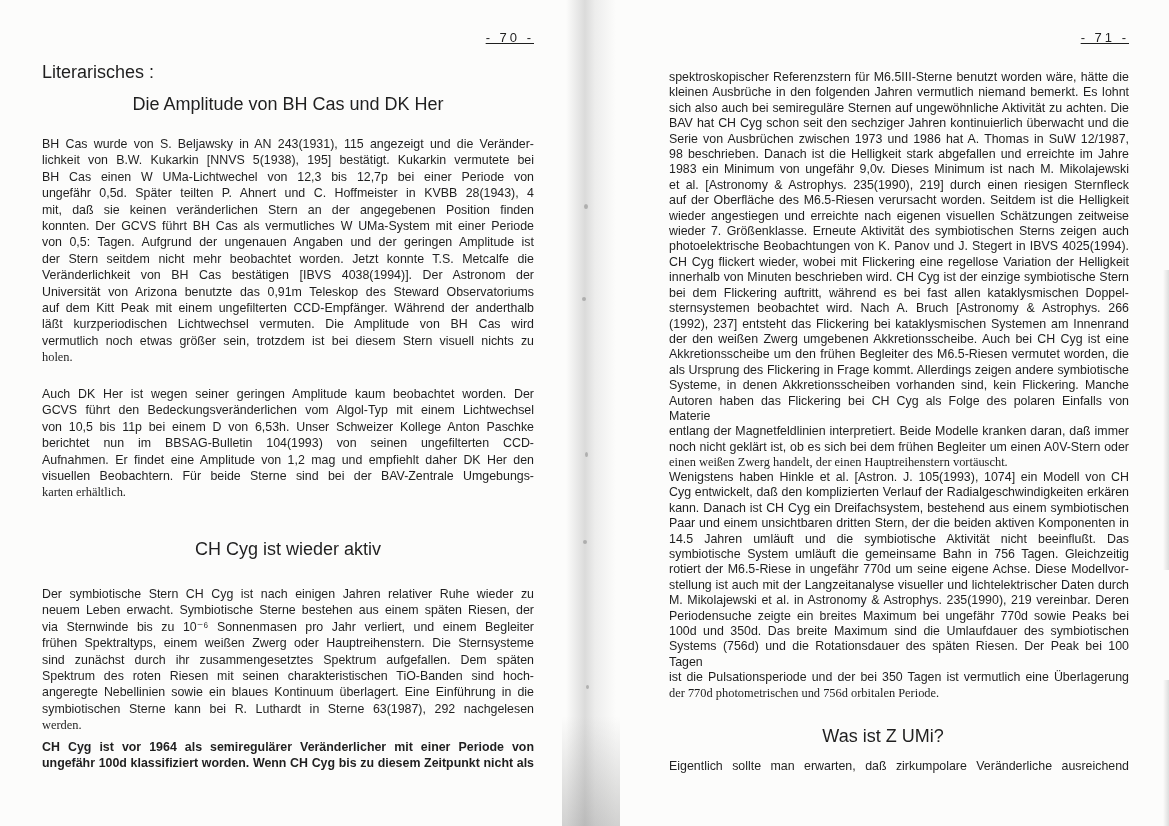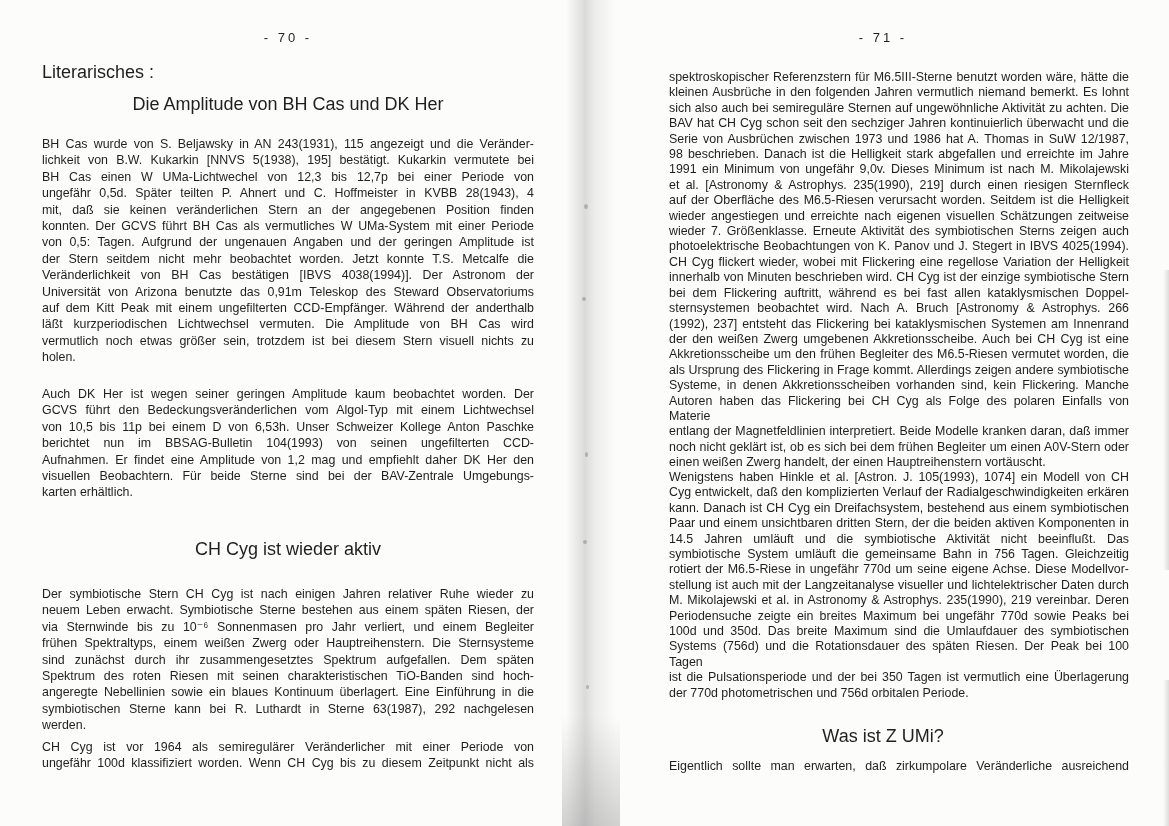--- a/index.html
+++ b/index.html
@@ -62,23 +62,24 @@
     width: 492px;
   }
   .page-left  { left: 42px; }
   .page-right { left: 637px; }
 
   .pagenum {
     position: absolute;
     top: 30px;
     left: 0;
     width: 100%;
-    text-align: center;
+    text-align: right;
     font-size: 13px;
     letter-spacing: 3px;
+    text-decoration: underline;
   }
   .seclabel {
     position: absolute;
     top: 62px;
     left: 0;
     font-size: 18px;
   }
   .heading {
     position: absolute;
     left: 0;
@@ -97,33 +98,34 @@
     left: 0;
     width: 492px;
     font-size: 12.4px;
   }
   .page-left  .para .tline { line-height: 16.4px; }
   .page-right .para .tline { line-height: 15.4px; margin-left: 32px; }
 
   .page-left .para.p-bhcas   { top: 136px; }
   .page-left .para.p-dkher   { top: 386px; }
   .page-left .para.p-symb    { top: 586px; }
-  .page-left .para.p-1964    { top: 739px; }
+  .page-left .para.p-1964    { top: 739px; font-weight: bold; }
 
   .page-right .para.p-activity { top: 70px; }
   .page-right .para.p-hinkle   { top: 470px; }
   .page-right .para.p-zumi     { top: 759px; }
 
   .tline {
     text-align: justify;
     text-align-last: justify;
     white-space: normal;
   }
   .tline.last {
     text-align-last: left;
+    font-family: Liberation Serif, serif;
   }
 </style>
 </head>
 <body>
 
 <div class="spread">
 
   <section class="page page-left">
     <div class="pagenum">- 70 -</div>
     <div class="seclabel">Literarisches :</div>
@@ -173,21 +175,21 @@
 
   <section class="page page-right">
     <div class="pagenum">- 71 -</div>
     <div class="para p-activity">
         <div class="tline">spektroskopischer Referenzstern für M6.5III-Sterne benutzt worden wäre, hätte die</div>
         <div class="tline">kleinen Ausbrüche in den folgenden Jahren vermutlich niemand bemerkt. Es lohnt</div>
         <div class="tline">sich also auch bei semireguläre Sternen auf ungewöhnliche Aktivität zu achten. Die</div>
         <div class="tline">BAV hat CH Cyg schon seit den sechziger Jahren kontinuierlich überwacht und die</div>
         <div class="tline">Serie von Ausbrüchen zwischen 1973 und 1986 hat A. Thomas in SuW 12/1987,</div>
         <div class="tline">98 beschrieben. Danach ist die Helligkeit stark abgefallen und erreichte im Jahre</div>
-        <div class="tline">1991 ein Minimum von ungefähr 9,0v. Dieses Minimum ist nach M. Mikolajewski</div>
+        <div class="tline">1983 ein Minimum von ungefähr 9,0v. Dieses Minimum ist nach M. Mikolajewski</div>
         <div class="tline">et al. [Astronomy &amp; Astrophys. 235(1990), 219] durch einen riesigen Sternfleck</div>
         <div class="tline">auf der Oberfläche des M6.5-Riesen verursacht worden. Seitdem ist die Helligkeit</div>
         <div class="tline">wieder angestiegen und erreichte nach eigenen visuellen Schätzungen zeitweise</div>
         <div class="tline">wieder 7. Größenklasse. Erneute Aktivität des symbiotischen Sterns zeigen auch</div>
         <div class="tline">photoelektrische Beobachtungen von K. Panov und J. Stegert in IBVS 4025(1994).</div>
         <div class="tline">CH Cyg flickert wieder, wobei mit Flickering eine regellose Variation der Helligkeit</div>
         <div class="tline">innerhalb von Minuten beschrieben wird. CH Cyg ist der einzige symbiotische Stern</div>
         <div class="tline">bei dem Flickering auftritt, während es bei fast allen kataklysmischen Doppel-</div>
         <div class="tline">sternsystemen beobachtet wird. Nach A. Bruch [Astronomy &amp; Astrophys. 266</div>
         <div class="tline">(1992), 237] entsteht das Flickering bei kataklysmischen Systemen am Innenrand</div>

